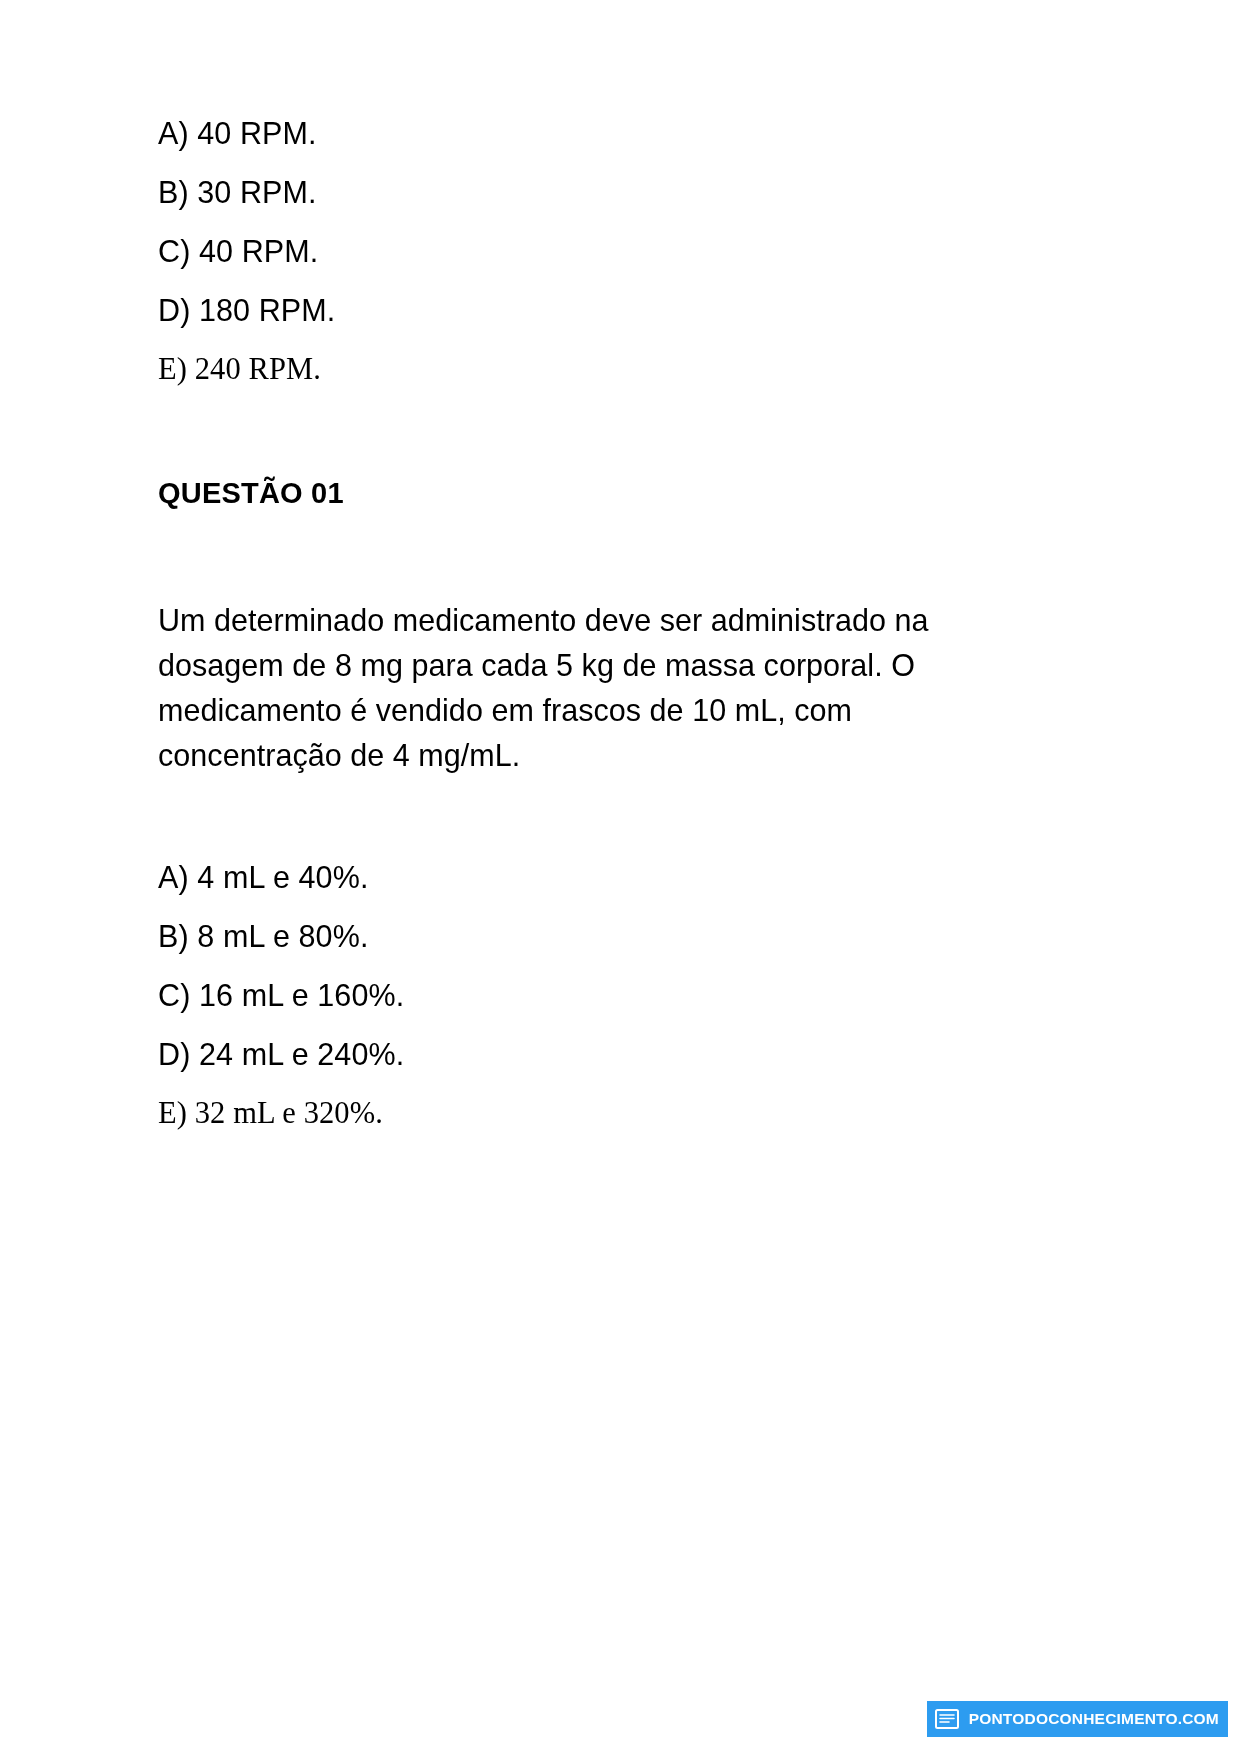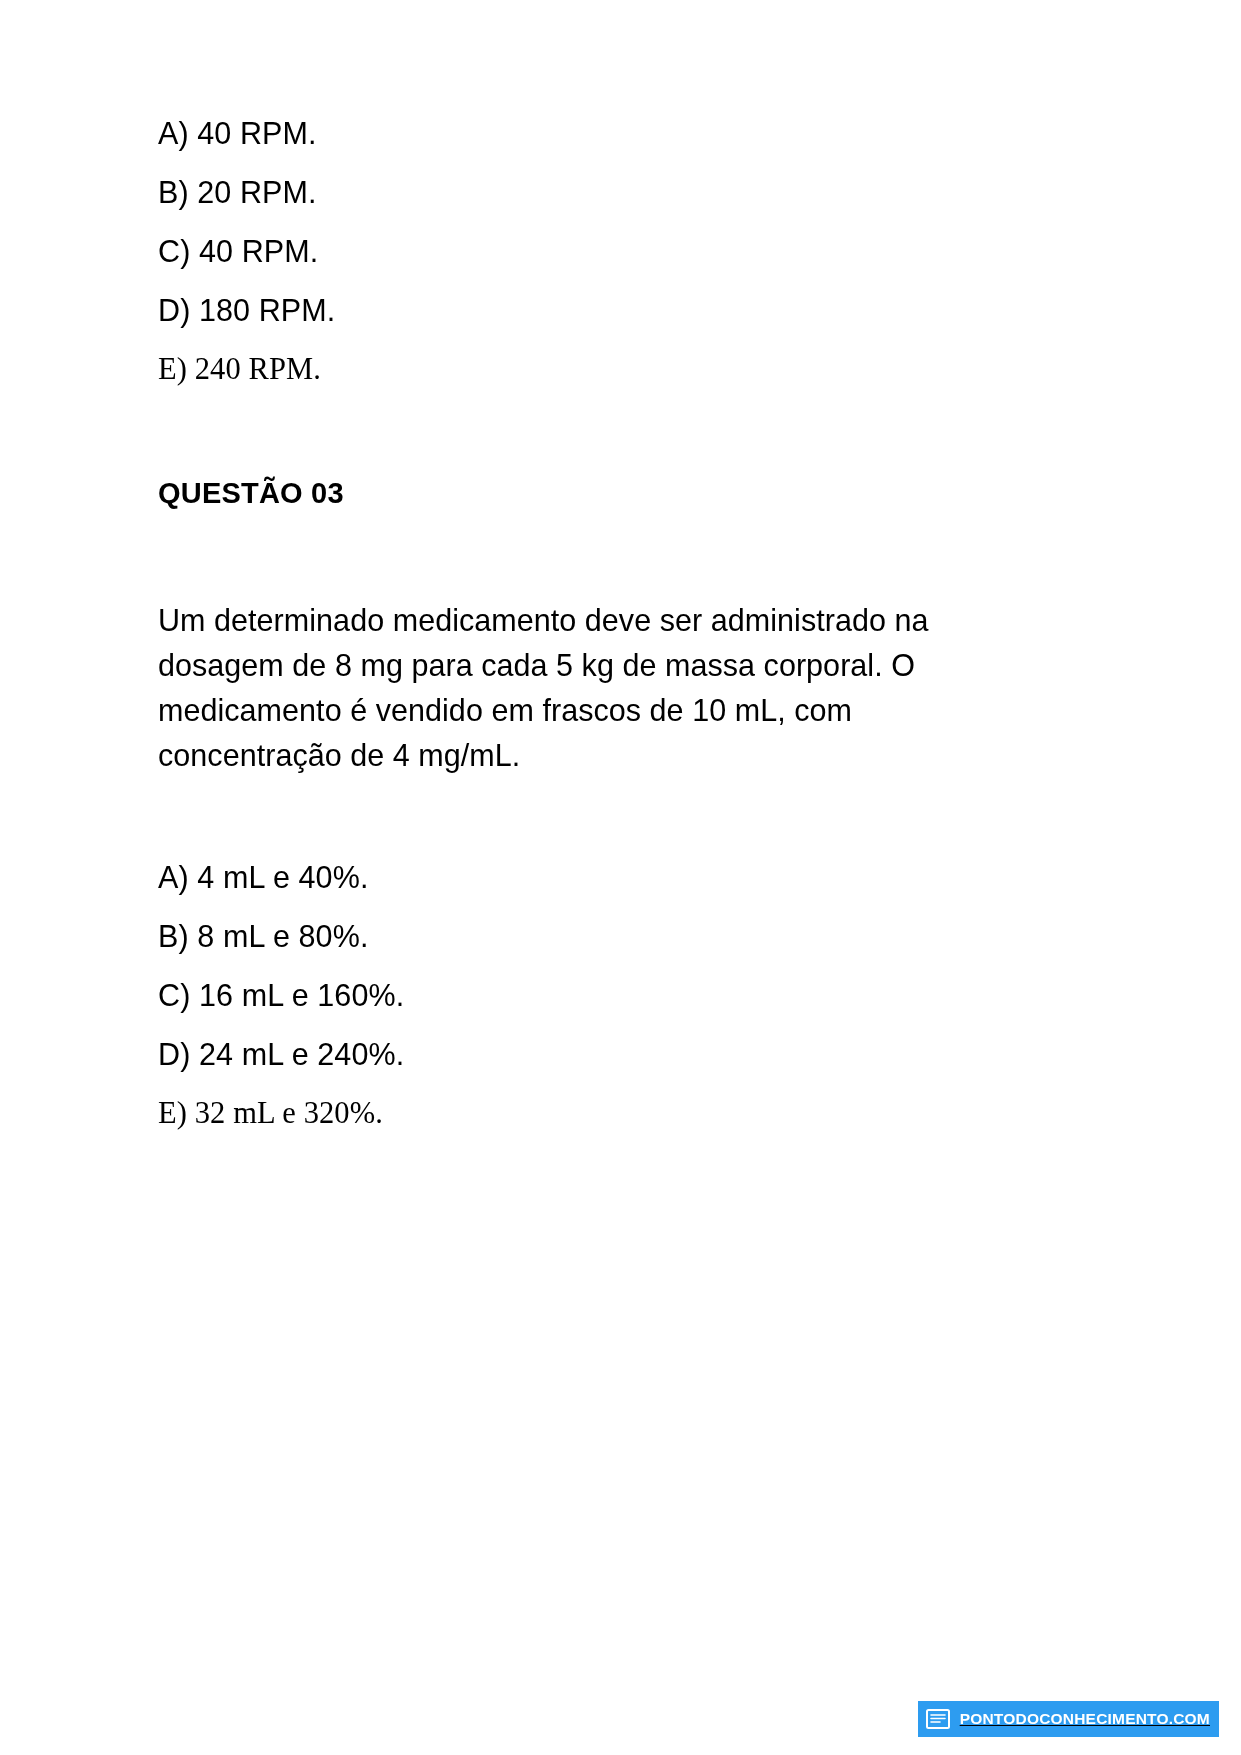--- a/index.html
+++ b/index.html
@@ -59,27 +59,26 @@
     margin-top: 88px;
   }
   .para-second {
     margin-top: 24px;
   }
   .options-bottom {
     margin-top: 84px;
   }
   .footer-badge {
     position: absolute;
-    right: 22px;
+    right: 13px;
     bottom: 18px;
     display: flex;
     align-items: flex-start;
     gap: 0px;
     height: 36px;
-    text-decoration: underline;
   }
   .badge-icon {
     width: 40px;
     height: 36px;
     background: #2d9cf0;
     display: flex;
     align-items: center;
     justify-content: center;
     flex: 0 0 auto;
   }
@@ -101,27 +100,27 @@
 </style>
 </head>
 <body>
 
 <div class="page">
 
   <div class="content">
 
     <div class="options-top">
       <p class="option">A) 40 RPM.</p>
-      <p class="option">B) 20 RPM.</p>
+      <p class="option">B) 30 RPM.</p>
       <p class="option">C) 40 RPM.</p>
       <p class="option">D) 180 RPM.</p>
       <p class="option">E) 240 RPM.</p>
     </div>
 
-    <h2 class="question-heading">QUESTÃO 03</h2>
+    <h2 class="question-heading">QUESTÃO 01</h2>
 
     <p class="paragraph para-first">Um determinado medicamento deve ser administrado na dosagem de 8 mg para cada 5 kg de massa corporal. O medicamento é vendido em frascos de 10 mL, com concentração de 4 mg/mL.</p>
 
 
     <div class="options-bottom">
       <p class="option">A) 4 mL e 40%.</p>
       <p class="option">B) 8 mL e 80%.</p>
       <p class="option">C) 16 mL e 160%.</p>
       <p class="option">D) 24 mL e 240%.</p>
       <p class="option">E) 32 mL e 320%.</p>

